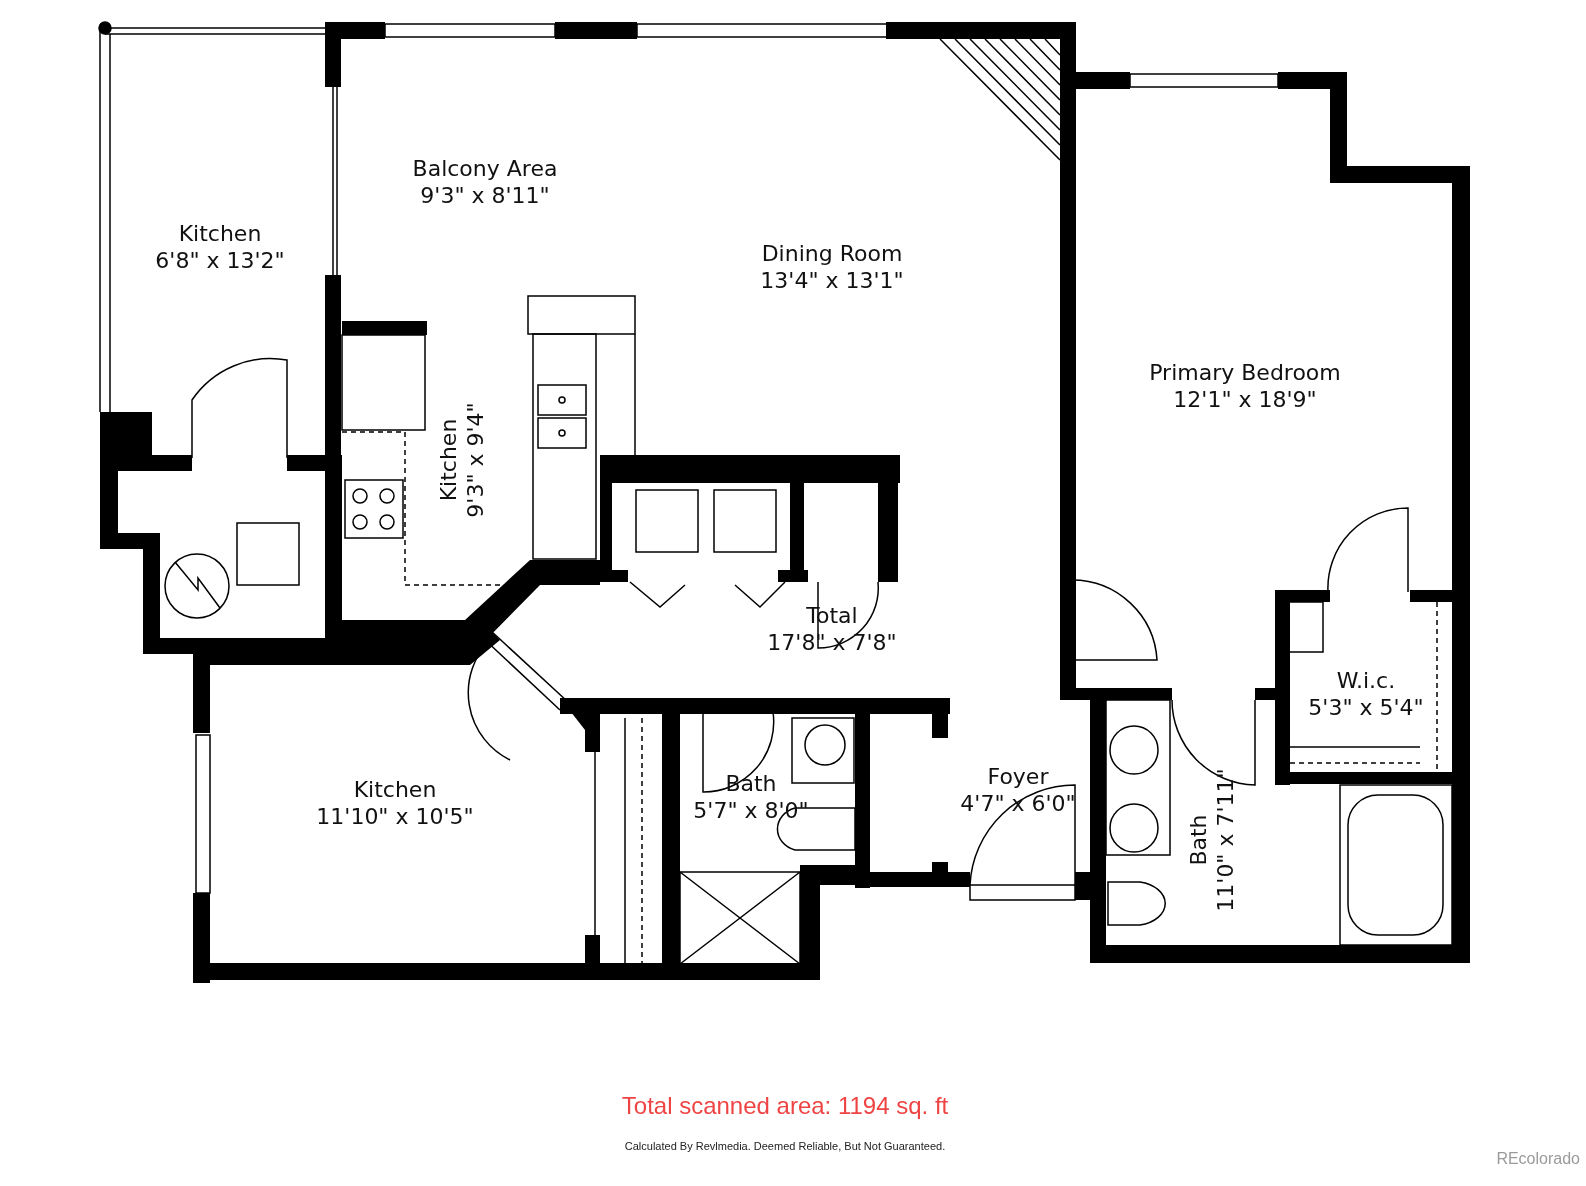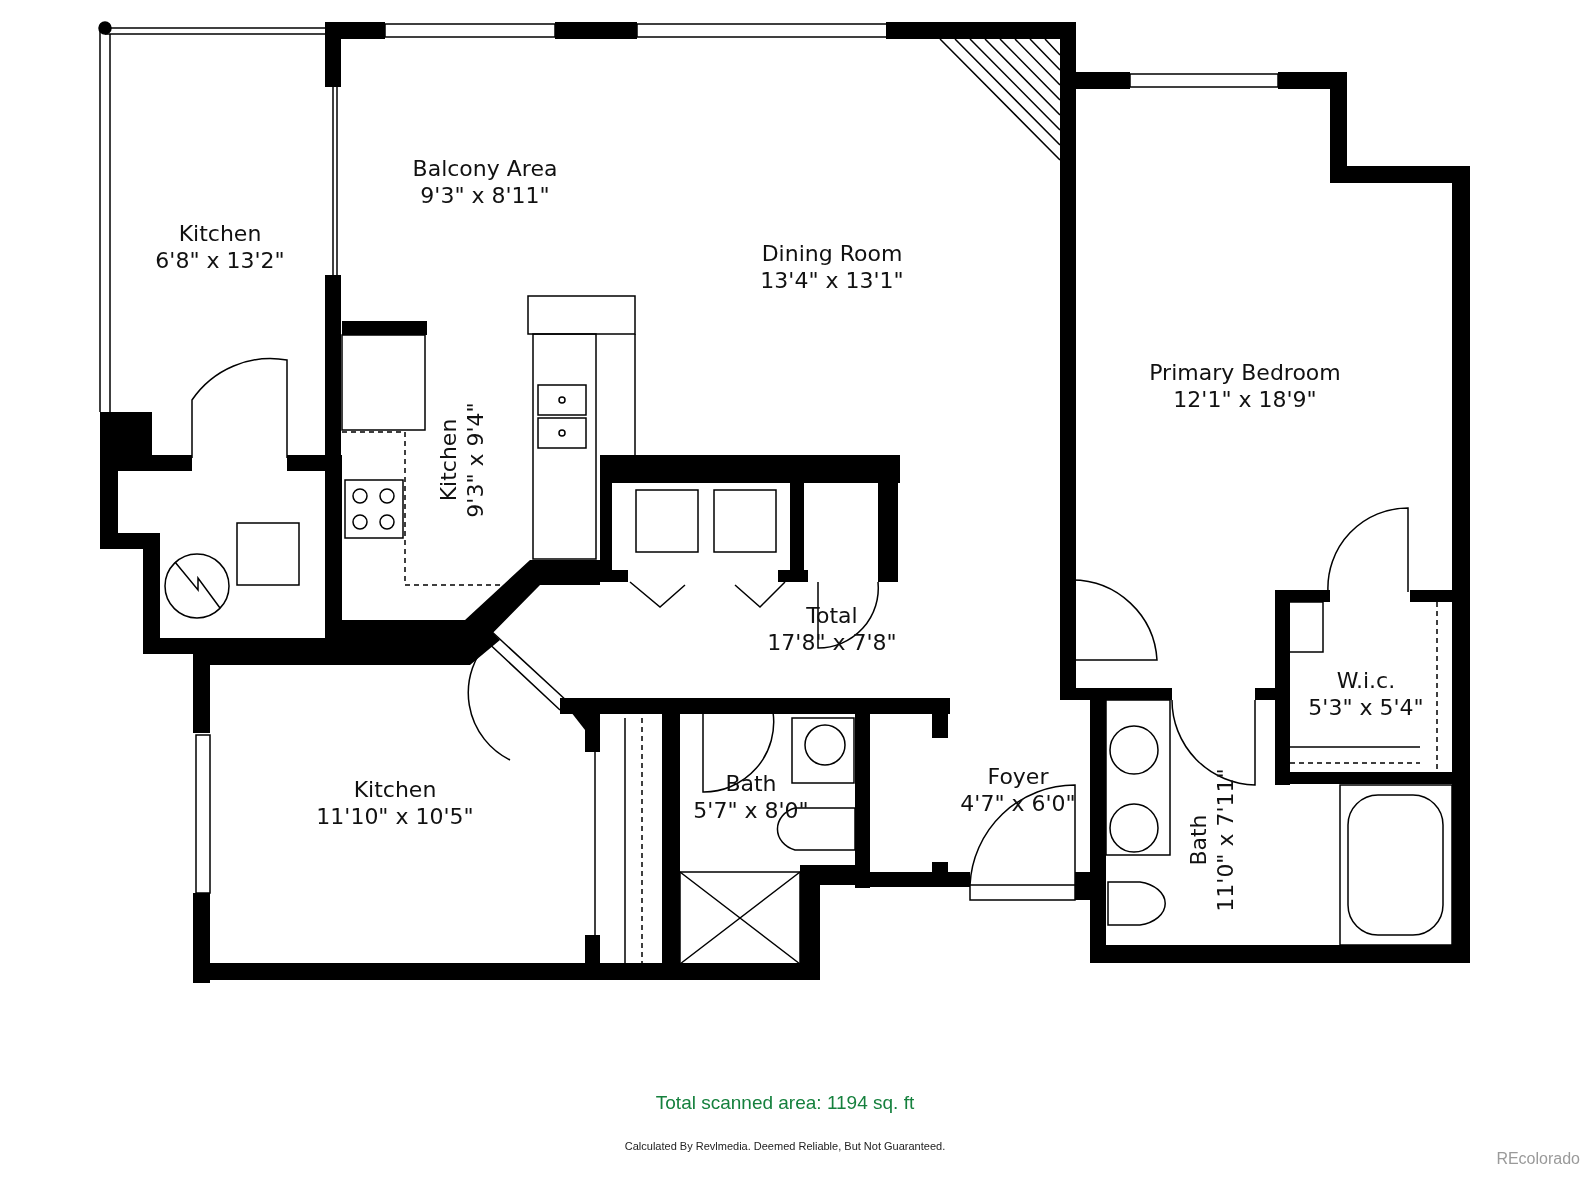--- a/index.html
+++ b/index.html
@@ -1,21 +1,21 @@
 <!DOCTYPE html>
 <html><head>
 <meta charset="utf-8">
 <style>
   html, body { margin:0; padding:0; background:#ffffff; }
   body { width:1586px; height:1186px; position:relative; overflow:hidden; font-family:"DejaVu Sans", sans-serif; color:#111; }
   #plan { position:absolute; left:0; top:0; }
   .lbl { position:absolute; text-align:center; font-size:22px; line-height:27px; color:#111; white-space:nowrap; transform:translateX(-50%); }
   .lbl .dim { display:block; }
   .rot { transform:translate(-50%,-50%) rotate(-90deg); }
-  .footer-total { position:absolute; left:785px; top:1092px; transform:translateX(-50%); font-family:"Liberation Sans", sans-serif; font-size:19px; color:#15803d; white-space:nowrap; }
+  .footer-total { position:absolute; left:785px; top:1092px; transform:translateX(-50%); font-family:"Liberation Sans", sans-serif; font-size:24px; color:#ef4444; white-space:nowrap; }
   .footer-disc { position:absolute; left:785px; top:1140px; transform:translateX(-50%); font-family:"Liberation Sans", sans-serif; font-size:11px; color:#222; white-space:nowrap; }
   .brand { position:absolute; right:6px; top:1150px; font-family:"Liberation Sans", sans-serif; font-size:16px; color:#9a9a9a; white-space:nowrap; }
 </style>
 </head>
 <body>
 
 <svg id="plan" width="1586" height="1186" viewBox="0 0 1586 1186">
   <g fill="#000">
 
     <rect x="325" y="22" width="60" height="17"></rect>

